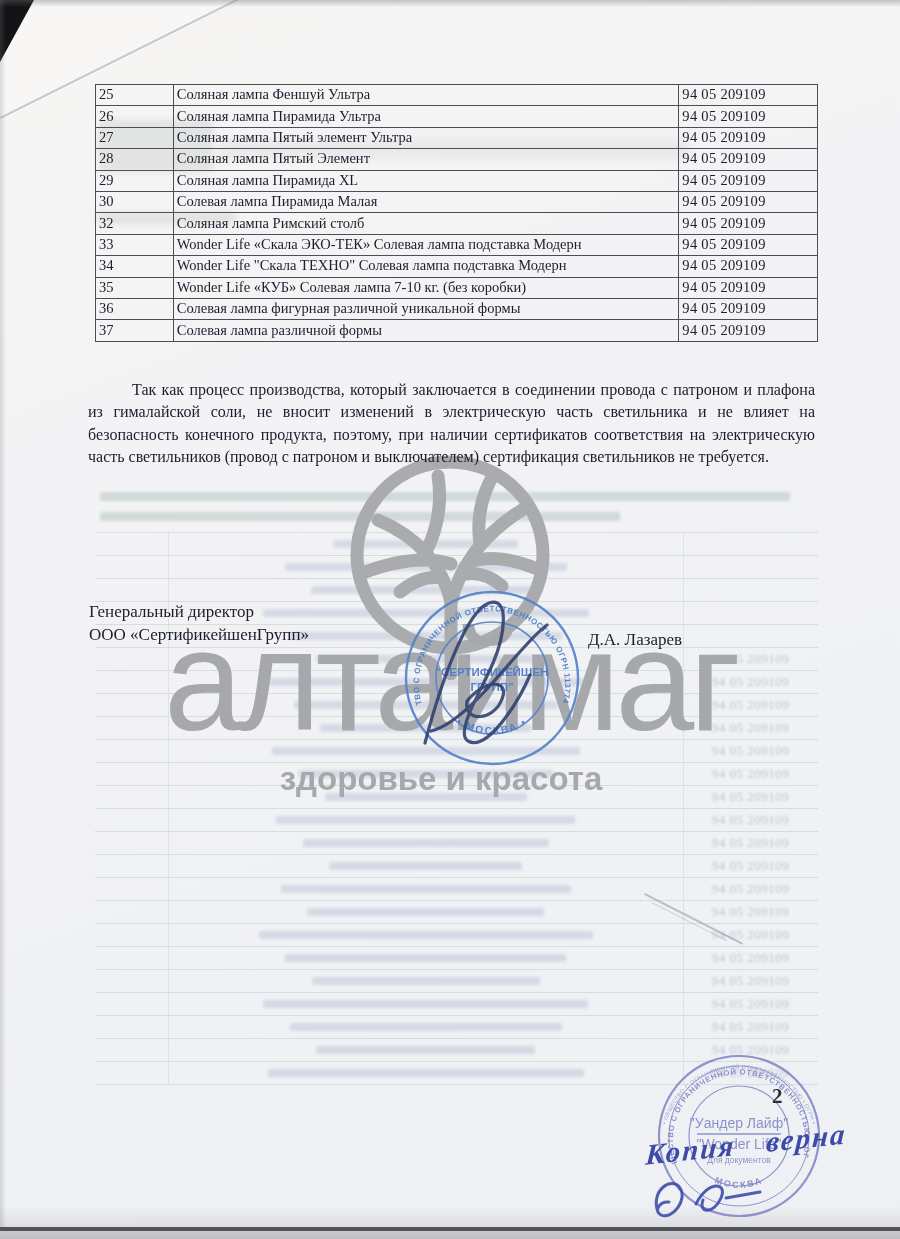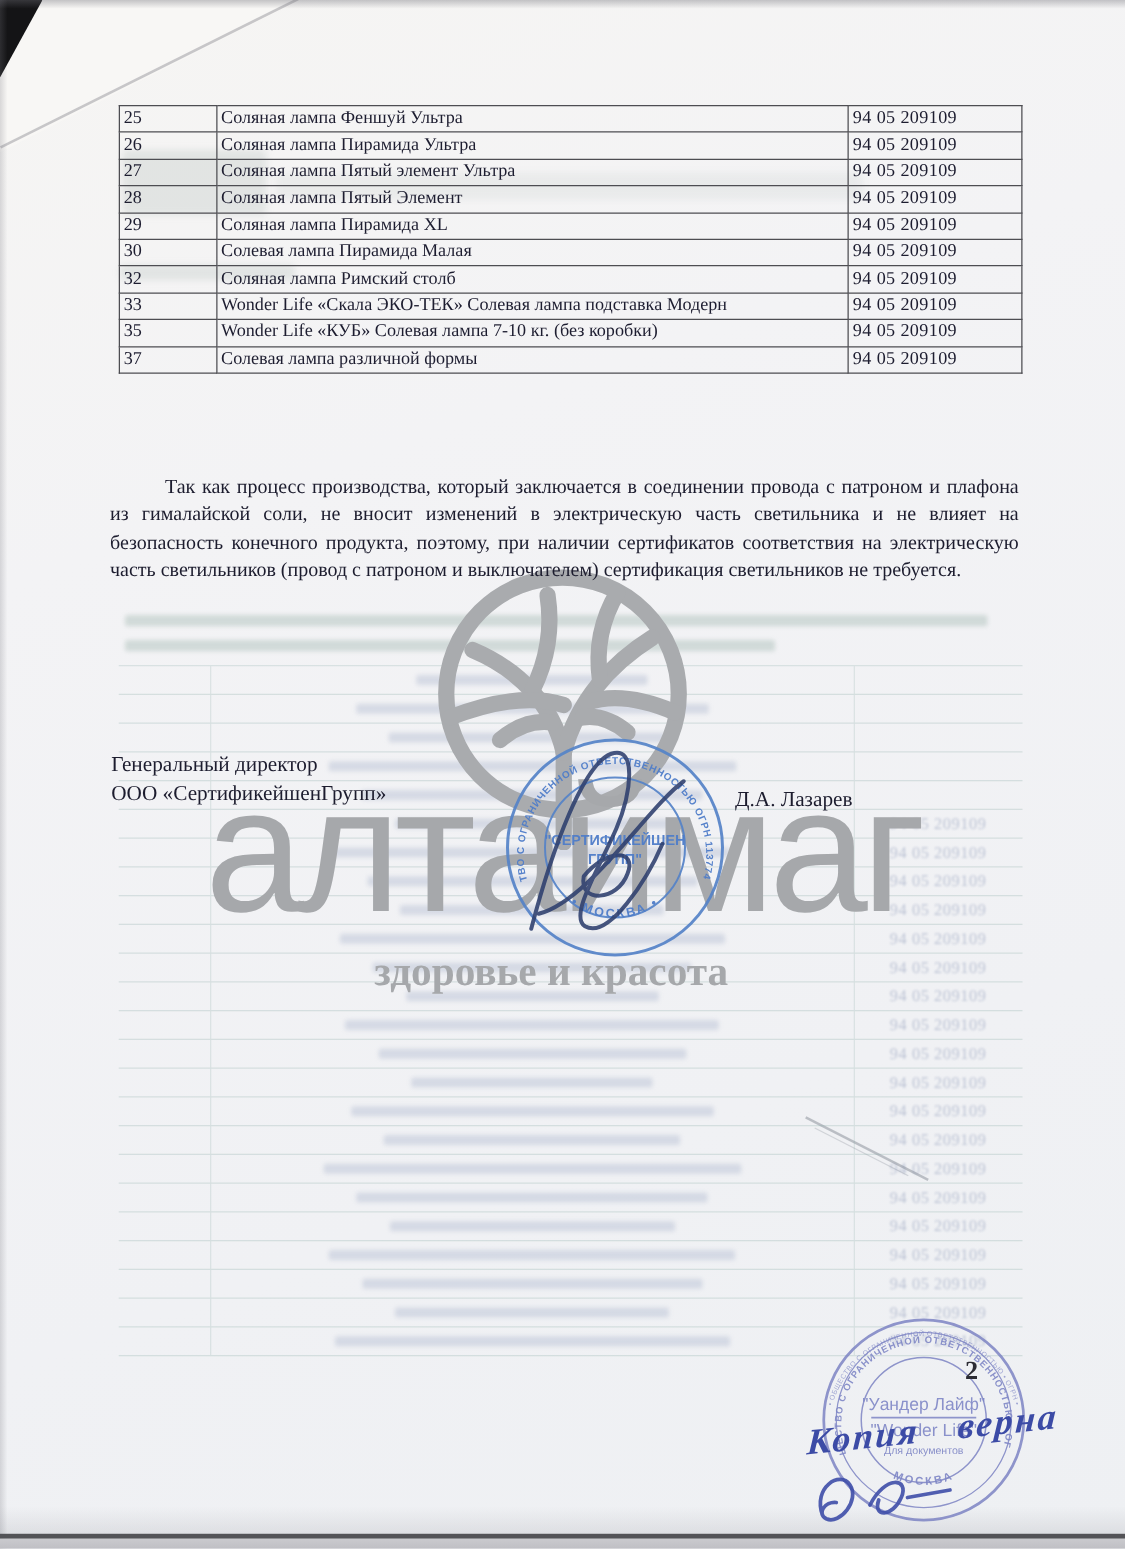--- a/index.html
+++ b/index.html
@@ -30,21 +30,21 @@
   .b-bar{height:8px;background:rgba(145,158,190,.28);filter:blur(1.6px);border-radius:2px;display:block;}
   .b-code{width:135px;text-align:center;font-size:13px;color:rgba(115,130,168,.40);filter:blur(.8px);letter-spacing:.5px;}
   .bleed-line{position:absolute;background:rgba(132,162,152,.30);filter:blur(1.8px);border-radius:2px;z-index:1;}
 
   
   .wm-tree{position:absolute;left:330px;top:452px;z-index:2;}
   .wm-brand{position:absolute;left:50%;top:610px;transform:translateX(-50%);z-index:2;
     font-family:"Liberation Sans",sans-serif;font-weight:400;font-size:142px;letter-spacing:-5px;
     color:#a6a8ab;line-height:1;white-space:nowrap;}
   .wm-tagline{position:absolute;left:441px;top:760px;transform:translateX(-50%);z-index:2;
-    font-family:Liberation Serif, serif;font-weight:600;font-size:33px;color:#a6a8ab;white-space:nowrap;}
+    font-family:Liberation Sans, sans-serif;font-weight:600;font-size:33px;color:#a6a8ab;white-space:nowrap;}
 
   
   .doc-table{position:absolute;left:95px;top:84px;width:723px;border-collapse:collapse;z-index:3;
     font-size:14.5px;color:#1d1d30;}
   .doc-table td{border:1px solid #4d4d52;height:20.4px;padding:0 3px;text-align:left;line-height:1.1;}
   .doc-table td.c-num{width:73px;}
   .doc-table td.c-name{width:515px;}
   .doc-table td.c-code{width:135px;letter-spacing:.3px;}
 
   .body-par{position:absolute;left:88px;top:379px;width:727px;z-index:3;
@@ -307,27 +307,37 @@
       <td class="c-name">Соляная лампа Римский столб</td>
       <td class="c-code">94 05 209109</td>
     </tr>
 
     <tr>
       <td class="c-num">33</td>
       <td class="c-name">Wonder Life «Скала ЭКО-ТЕК» Солевая лампа подставка Модерн</td>
       <td class="c-code">94 05 209109</td>
     </tr>
 
+    <tr>
+      <td class="c-num">34</td>
+      <td class="c-name">Wonder Life "Скала ТЕХНО" Солевая лампа  подставка Модерн</td>
+      <td class="c-code">94 05 209109</td>
+    </tr>
 
     <tr>
       <td class="c-num">35</td>
       <td class="c-name">Wonder Life «КУБ» Солевая лампа  7-10 кг. (без коробки)</td>
       <td class="c-code">94 05 209109</td>
     </tr>
 
+    <tr>
+      <td class="c-num">36</td>
+      <td class="c-name">Солевая лампа фигурная различной уникальной формы</td>
+      <td class="c-code">94 05 209109</td>
+    </tr>
 
     <tr>
       <td class="c-num">37</td>
       <td class="c-name">Солевая лампа различной формы</td>
       <td class="c-code">94 05 209109</td>
     </tr>
   </tbody>
   </table>
 
   <div class="body-par">Так как процесс производства, который заключается в соединении провода с патроном и плафона из гималайской соли, не вносит изменений в электрическую часть светильника и не влияет на безопасность конечного продукта, поэтому, при наличии сертификатов соответствия на электрическую часть светильников (провод с патроном и выключателем) сертификация светильников не требуется.</div>

